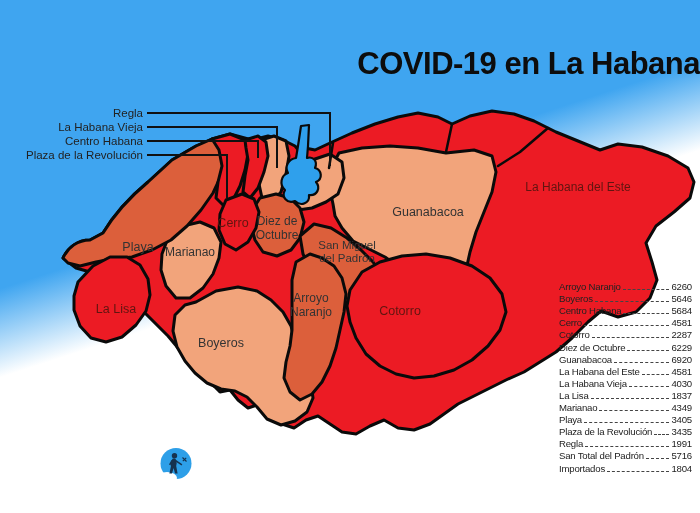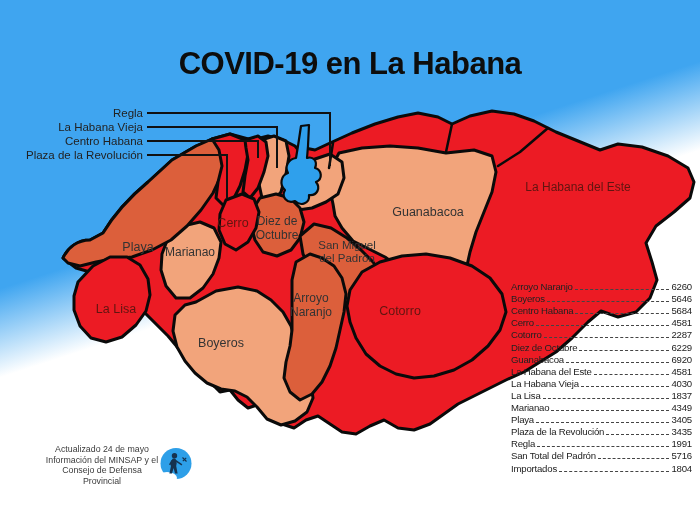--- a/index.html
+++ b/index.html
@@ -1,25 +1,25 @@
 <!DOCTYPE html>
 <html><head>
 <meta charset="utf-8">
 <style>
   html,body{margin:0;padding:0;}
   body{font-family:"Liberation Sans",sans-serif;}
   #stage{position:relative;width:700px;height:513px;overflow:hidden;
     background:linear-gradient(162deg,#3fa5f0 0%,#3fa5f0 39%,#ffffff 51%);}
-  #title{position:absolute;top:46px;left:0;width:100%;text-align:center;
+  #title{position:absolute;top:46px;left:0;width:100%;text-align:right;
     font-size:31px;font-weight:800;letter-spacing:-0.5px;color:#0d0d0d;}
   svg.map{position:absolute;left:0;top:0;}
   
   #stats{position:absolute;left:511px;top:281px;width:181px;color:#222;}
   .srow{display:flex;align-items:flex-end;height:12.1px;font-size:9.6px;line-height:12px;letter-spacing:-0.2px;}
-  .srow .nm{white-space:nowrap;}
+  .srow .nm{white-space:nowrap;margin-left:48px;}
   .srow .lead{flex:1 1 auto;border-bottom:1.4px dashed #444;margin:0 2px 3px 2px;min-width:6px;}
   .srow .val{white-space:nowrap;margin-top:8px;}
   
   #footer-text{position:absolute;left:44px;top:444px;width:116px;text-align:center;
     font-size:8.8px;line-height:10.6px;color:#3b3b3b;}
   #logo{position:absolute;left:158px;top:446px;}
   
   text.lbl{font-family:"Liberation Sans",sans-serif;fill:#333;text-anchor:middle;}
   text.lblred{font-family:"Liberation Sans",sans-serif;fill:#611510;text-anchor:middle;}
   text.callout{font-family:"Liberation Sans",sans-serif;fill:#222;text-anchor:end;font-size:11.5px;}
@@ -185,25 +185,20 @@
         <span class="lead"></span>
         <span class="val">5716</span>
       </div>
     <div class="srow">
         <span class="nm">Importados</span>
         <span class="lead"></span>
         <span class="val">1804</span>
       </div>
   </div>
 
-  <div id="footer-text">
-    <div>Actualizado 24 de mayo</div>
-    <div>Información del MINSAP y el</div>
-    <div>Consejo de Defensa Provincial</div>
-  </div>
 
   <svg id="logo" width="36" height="36" viewBox="0 0 36 36">
     <circle cx="18" cy="17.5" r="15.5" fill="#2d9fe8"></circle>
     <ellipse cx="9" cy="32" rx="10" ry="6" fill="#ffffff"></ellipse>
     <g fill="#16324f" stroke="none">
       <circle cx="16.5" cy="9.8" r="2.7"></circle>
       <path d="M14.8,12.5 C12.8,14.5 12.3,17.5 12.9,20.5 L11.4,27.5 L14.0,27.5 L15.6,22.0 L17.0,27.5 L19.6,27.5 L18.2,20.0 C19.3,16.5 18.4,13.8 16.9,12.5 Z"></path>
       <path d="M16.0,14.5 L23.5,19.5 L24.3,18.2 L17.0,13.2 Z"></path>
       <path d="M13.5,14.0 L11.0,18.5 L12.3,19.2 L14.8,15.0 Z"></path>
     </g>

